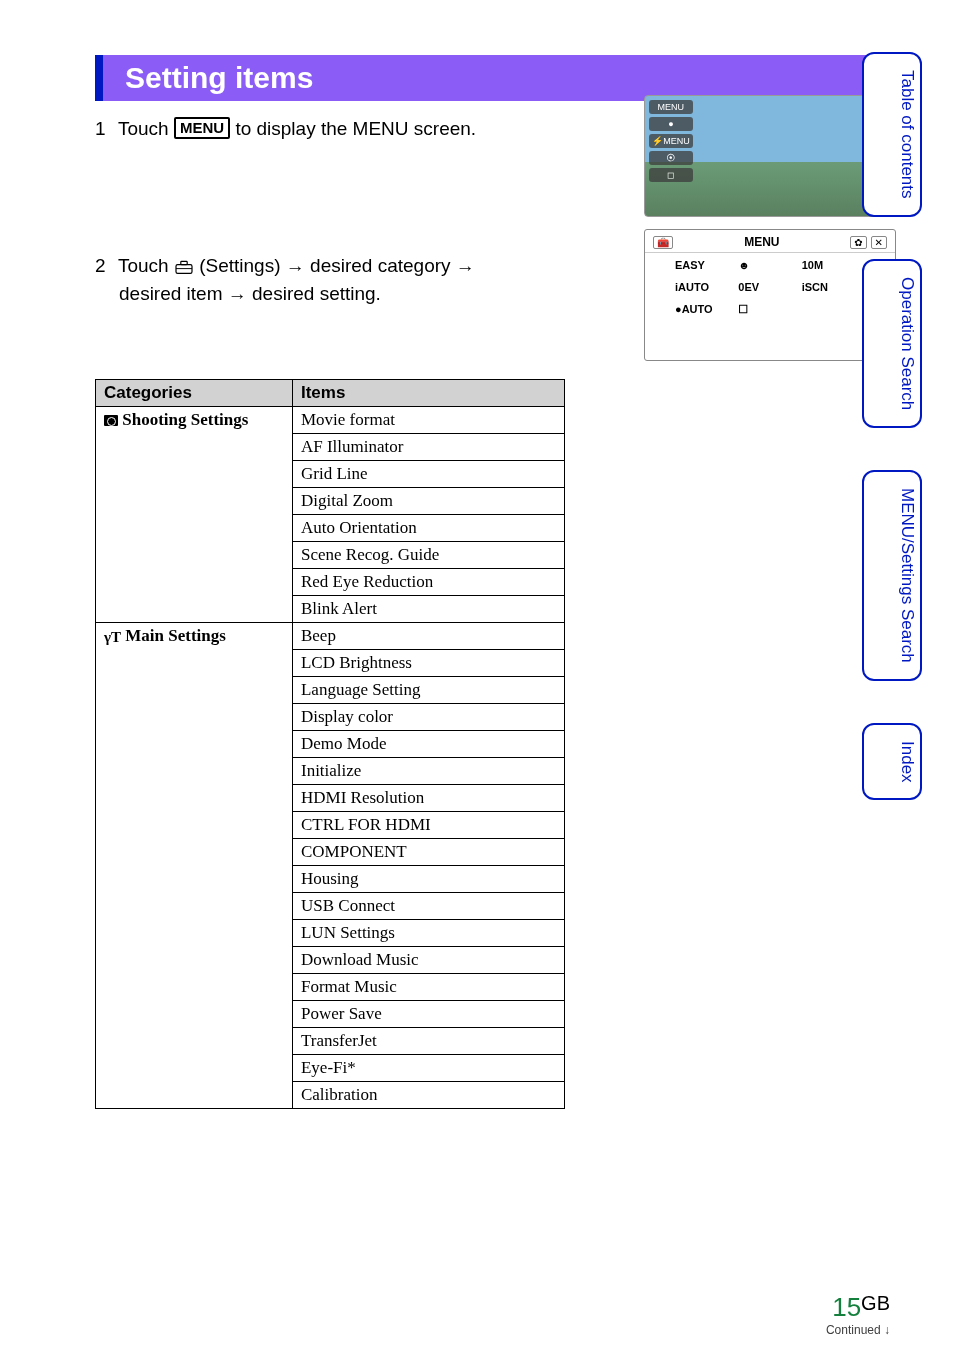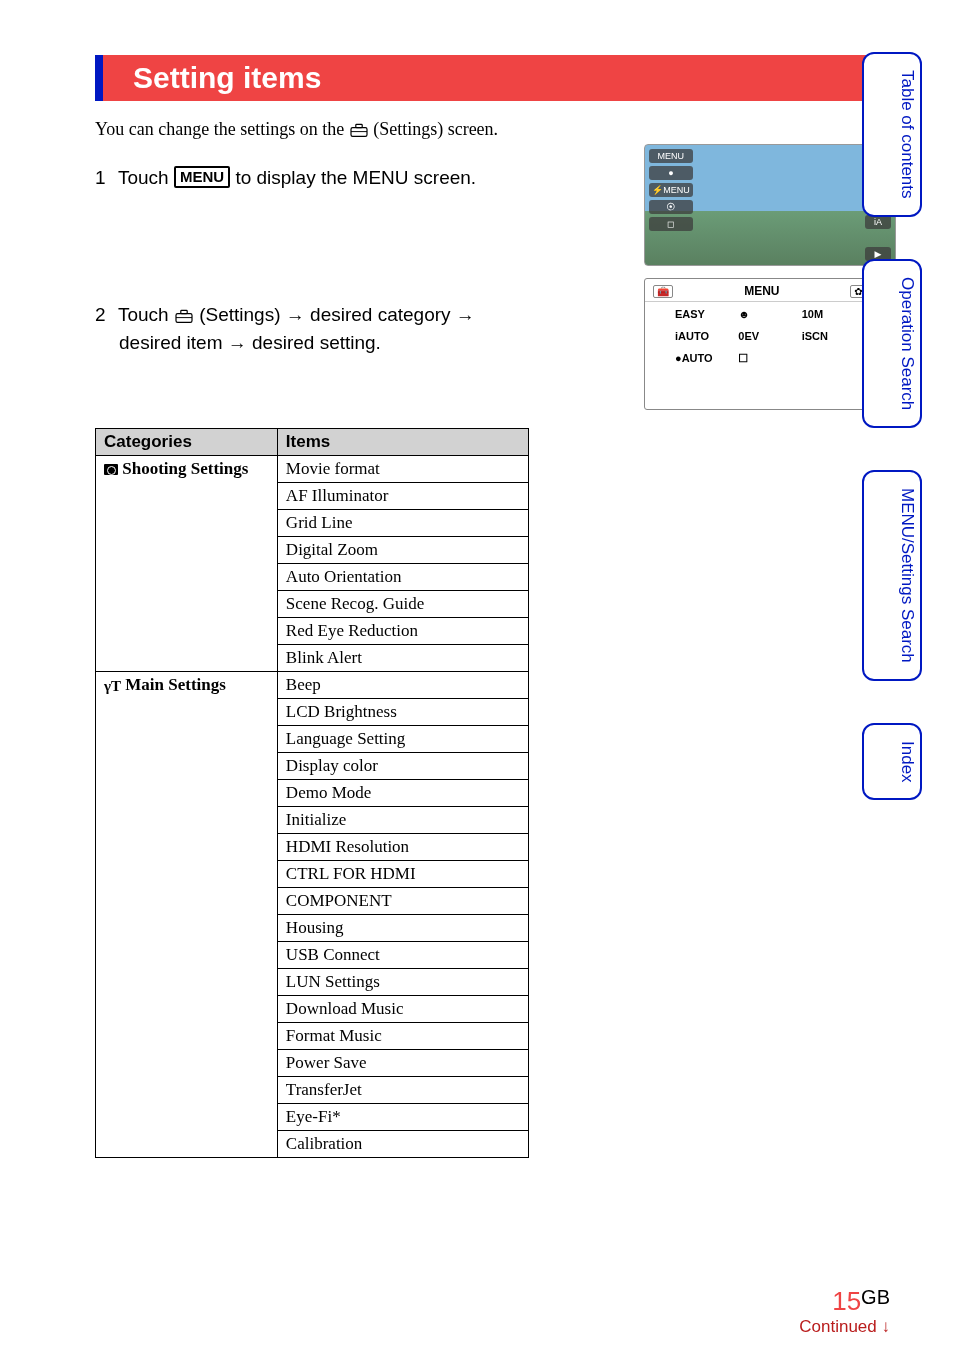--- a/index.html
+++ b/index.html
@@ -11,26 +11,26 @@
     width: 954px;
   }
   .page {
     padding: 55px 60px 30px 95px;
     position: relative;
     min-height: 1280px;
   }
 
   
   .title-bar {
-    background: #ef4444;
+    background: #8b5cf6;
     color: #fff;
     font-family: Arial, Helvetica, sans-serif;
     font-weight: bold;
     font-size: 30px;
-    padding: 6px 30px;
+    padding: 6px 22px;
     border-left: 8px solid #0018c2;
   }
 
   .intro-text {
     font-size: 18px;
     margin: 18px 0 10px 0;
     font-family: "Times New Roman", Times, serif;
   }
 
   .step {
@@ -131,21 +131,21 @@
     padding: 6px 30px;
     row-gap: 10px;
     font-size: 11px;
     font-weight: bold;
   }
   .ss2-grid span { text-align: left; }
 
   
   .tbl {
     border-collapse: collapse;
-    width: 434px;
+    width: 470px;
     margin-top: 18px;
     font-size: 17px;
   }
   .tbl th, .tbl td {
     border: 1px solid #000;
     padding: 3px 8px;
     text-align: left;
     vertical-align: top;
   }
   .tbl th {
@@ -182,26 +182,26 @@
   }
 
   .footer {
     position: absolute;
     bottom: 28px;
     right: 64px;
     text-align: right;
     font-family: Arial, Helvetica, sans-serif;
   }
   .footer .continued {
-    color: #b91c1c;
-    font-size: 17px;
+    color: #404040;
+    font-size: 12px;
   }
   .footer .pg {
     font-size: 26px;
-    color: #ef4444;
+    color: #15803d;
   }
   .footer .gb { font-size: 20px; vertical-align: super; }
 
   .cam-icon {
     display:inline-block; width:14px; height:11px; background:#000;
     position:relative; border-radius:1px; vertical-align:-1px;
   }
   .cam-icon::before{
     content:""; position:absolute; top:2px; left:3px; width:7px;height:7px;
     border:1px solid #fff; border-radius:50%;
@@ -213,29 +213,20 @@
   
   svg.toolbox { width:20px; height:16px; vertical-align:-3px; }
 </style>
 </head>
 <body>
 
 <div class="page">
 
   <div class="title-bar">Setting items</div>
 
-  <p class="intro-text">
-    <span>You can change the settings on the </span>
-    <svg class="toolbox" viewBox="0 0 24 20">
-        <rect x="2" y="7" width="20" height="11" rx="2" fill="none" stroke="#000" stroke-width="1.5"></rect>
-        <rect x="8" y="3" width="8" height="4" rx="1" fill="none" stroke="#000" stroke-width="1.5"></rect>
-        <line x1="2" y1="12" x2="22" y2="12" stroke="#000" stroke-width="1.2"></line>
-      </svg>
-    <span> (Settings) screen.</span>
-  </p>
 
   <div class="steps-wrap">
     <div class="steps-col">
       <div class="step">
         <span class="num">1</span>
         <span>Touch </span>
         <span class="menu-box">MENU</span>
         <span> to display the MENU screen.</span>
       </div>
 

